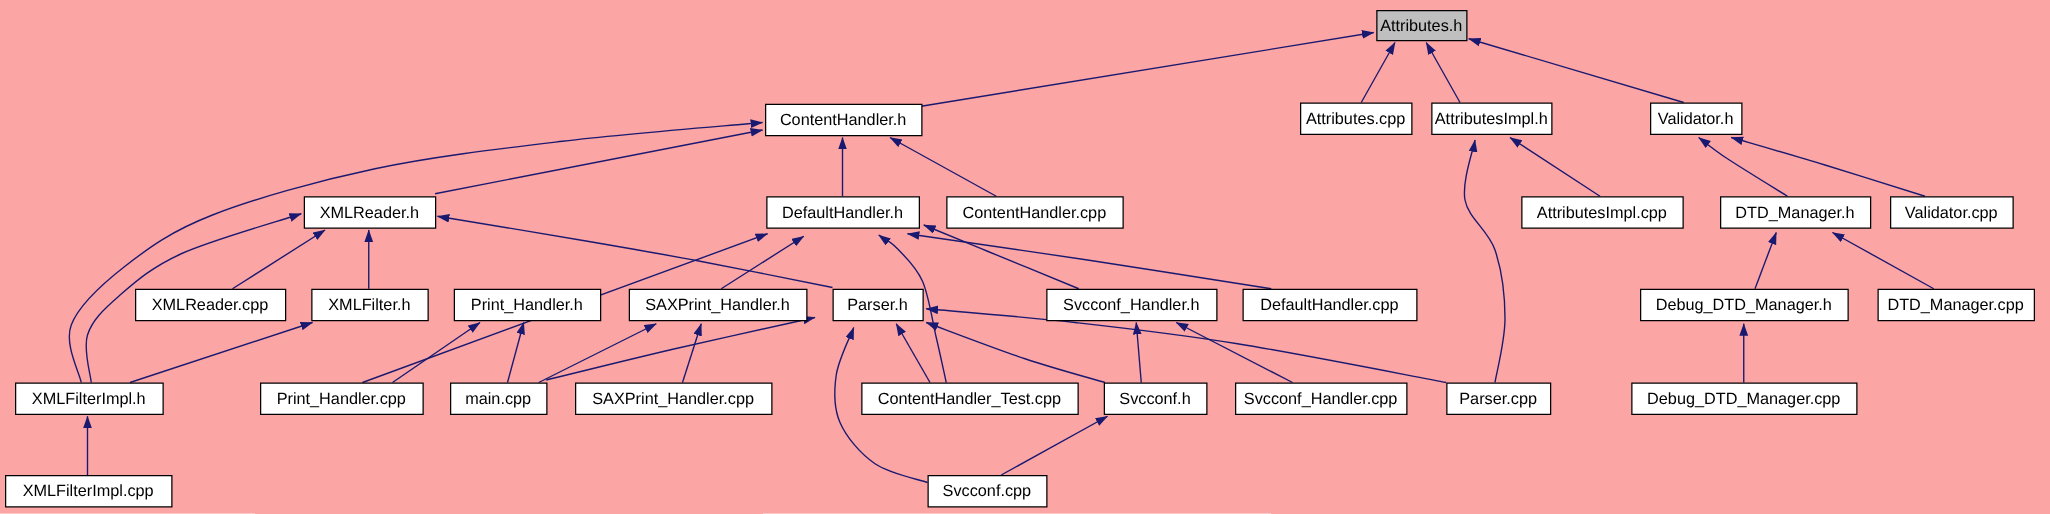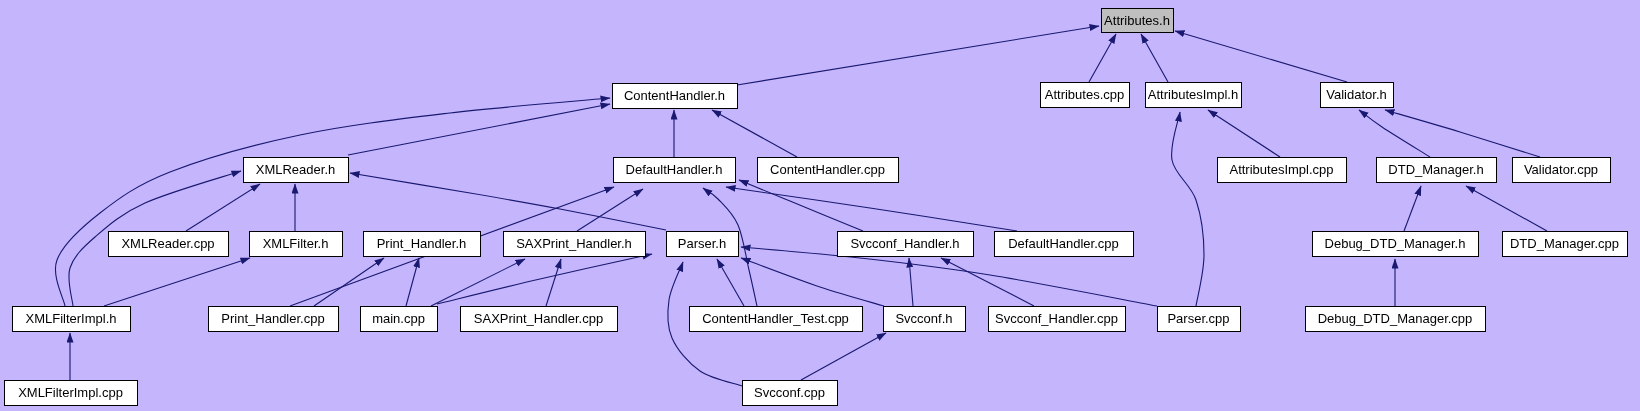--- a/index.html
+++ b/index.html
@@ -1,16 +1,16 @@
 <!DOCTYPE html>
 <html><head>
 <meta charset="utf-8">
 <style>
   html,body{margin:0;padding:0;background:#ffffff;}
-  .graph-wrap{position:relative;width:1640px;height:411px;background:#c4b5fd;overflow:hidden;
+  .graph-wrap{position:relative;width:1640px;height:411px;background:#fca5a5;overflow:hidden;
               font-family:"Liberation Sans","DejaVu Sans",sans-serif;}
   svg{display:block;}
   .node-rect{stroke-width:1px;}
   .node-label{font-size:13px;}
   .edge{fill:none;stroke-width:1.1px;}
 </style>
 </head>
 <body>
 
 <div class="graph-wrap">

